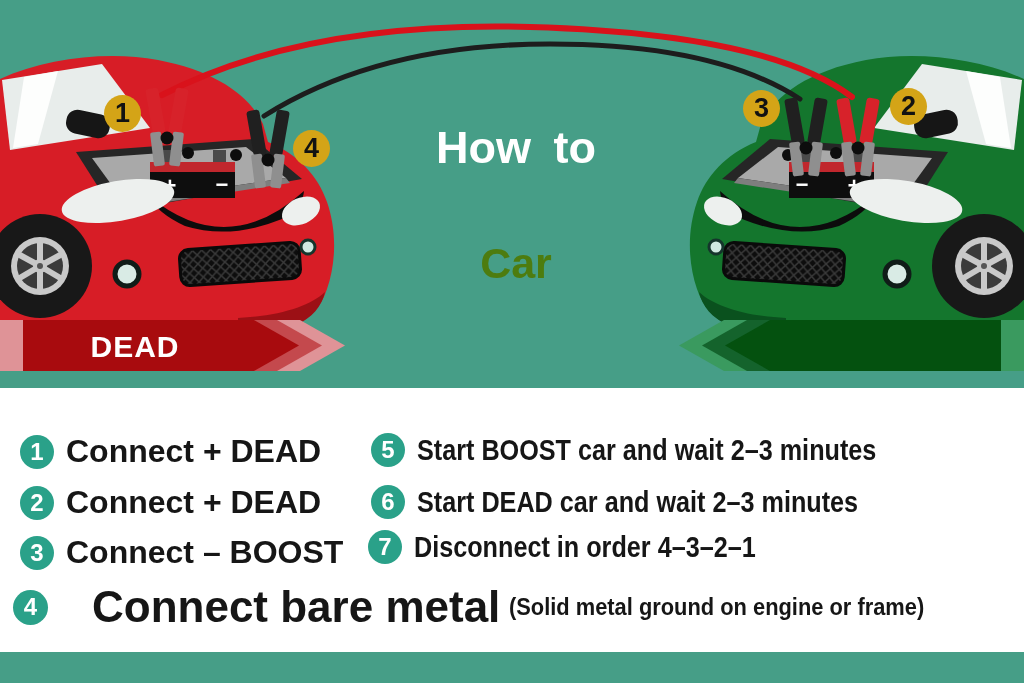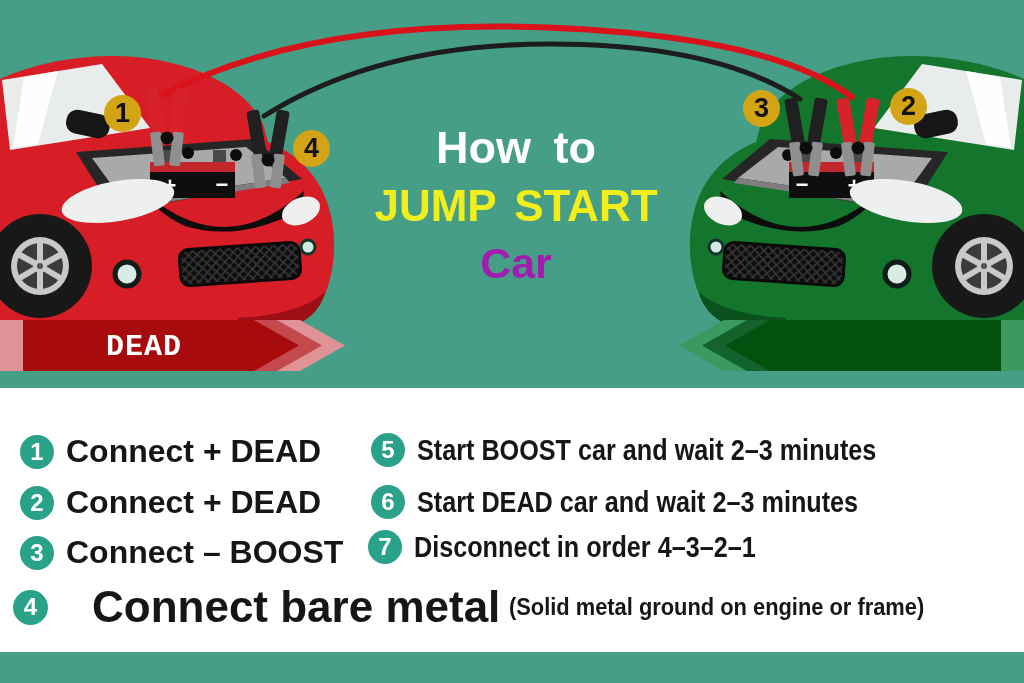--- a/index.html
+++ b/index.html
@@ -4,32 +4,32 @@
 <style>
   html,body{margin:0;padding:0;}
   body{font-family:"Liberation Sans", sans-serif; background:#ffffff;}
   .stage{position:relative;width:1024px;height:683px;overflow:hidden;background:#ffffff;}
   .scene{position:absolute;left:0;top:0;display:block;}
 
   
   .title-line{position:absolute;left:346px;width:340px;text-align:center;white-space:nowrap;margin-top:40px;}
   .t1{top:82px;font-size:45px;font-weight:700;color:#ffffff;word-spacing:10px;}
   .t2{top:141px;font-size:44px;font-weight:700;color:#f1ee1b;word-spacing:6px;}
-  .t3{top:199px;font-size:43px;font-weight:700;color:#a21caf;}
+  .t3{top:199px;font-size:43px;font-weight:700;color:#4d7c0f;}
 
   .badge{position:absolute;width:37px;height:37px;border-radius:50%;background:#d4a417;
          color:#121212;font-size:27px;font-weight:700;display:flex;align-items:center;justify-content:center;}
   .badge-1{left:104px;top:95px;}
   .badge-4{left:293px;top:130px;}
   .badge-3{left:743px;top:90px;}
   .badge-2{left:890px;top:88px;}
 
   .banner-label{position:absolute;top:330px;width:240px;text-align:center;color:#ffffff;
                 font-size:30px;font-weight:700;letter-spacing:1px;white-space:nowrap;}
-  .banner-label.dead{left:24px;font-family:Liberation Mono, monospace;}
+  .banner-label.dead{left:15px;}
   .banner-label.boost{left:765px;}
 
   
   .step{position:absolute;display:flex;align-items:center;white-space:nowrap;color:#161616;}
   .snum{flex:0 0 auto;width:34px;height:34px;border-radius:50%;background:#2aa189;color:#ffffff;
         font-size:24px;font-weight:700;display:flex;align-items:center;justify-content:center;margin-right:12px;}
   .stxt{font-weight:700;}
   .col-left .stxt{font-size:32px;}
   .col-right .stxt{font-size:30px;display:inline-block;transform:scaleX(.84);transform-origin:0 50%;}
   .step-s1{left:20px;top:433px;}
@@ -159,21 +159,20 @@
 
     <g>
       <polygon fill="#3a9a5f" points="1024,320 724,320 679,345.5 724,371 1024,371"></polygon>
       <polygon fill="#14632c" points="1024,320 747,320 702,345.5 747,371 1024,371"></polygon>
       <polygon fill="#04510f" points="1024,320 770,320 725,345.5 770,371 1024,371"></polygon>
       <rect x="1001" y="320" width="23" height="51" fill="#3a9a5f"></rect>
     </g>
   </svg>
 
   <div class="title-line t1">How to</div>
-  <div class="title-line t2">JUMP START</div>
   <div class="title-line t3">Car</div>
 
   <div class="badge badge-1">1</div>
   <div class="badge badge-4">4</div>
   <div class="badge badge-3">3</div>
   <div class="badge badge-2">2</div>
 
   <div class="banner-label dead">DEAD</div>
 
   <div class="step col-left step-s1">

